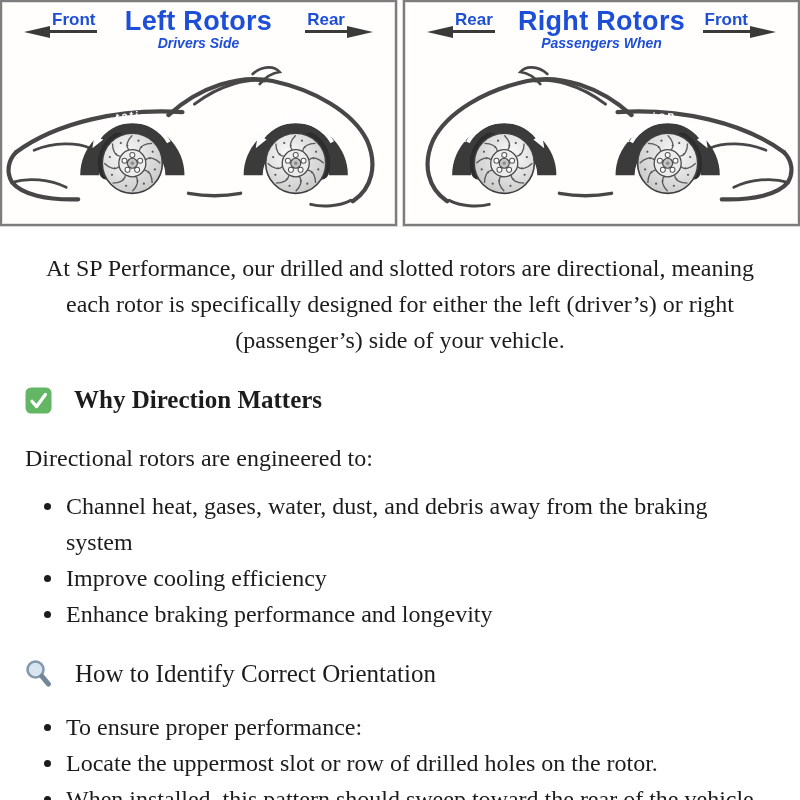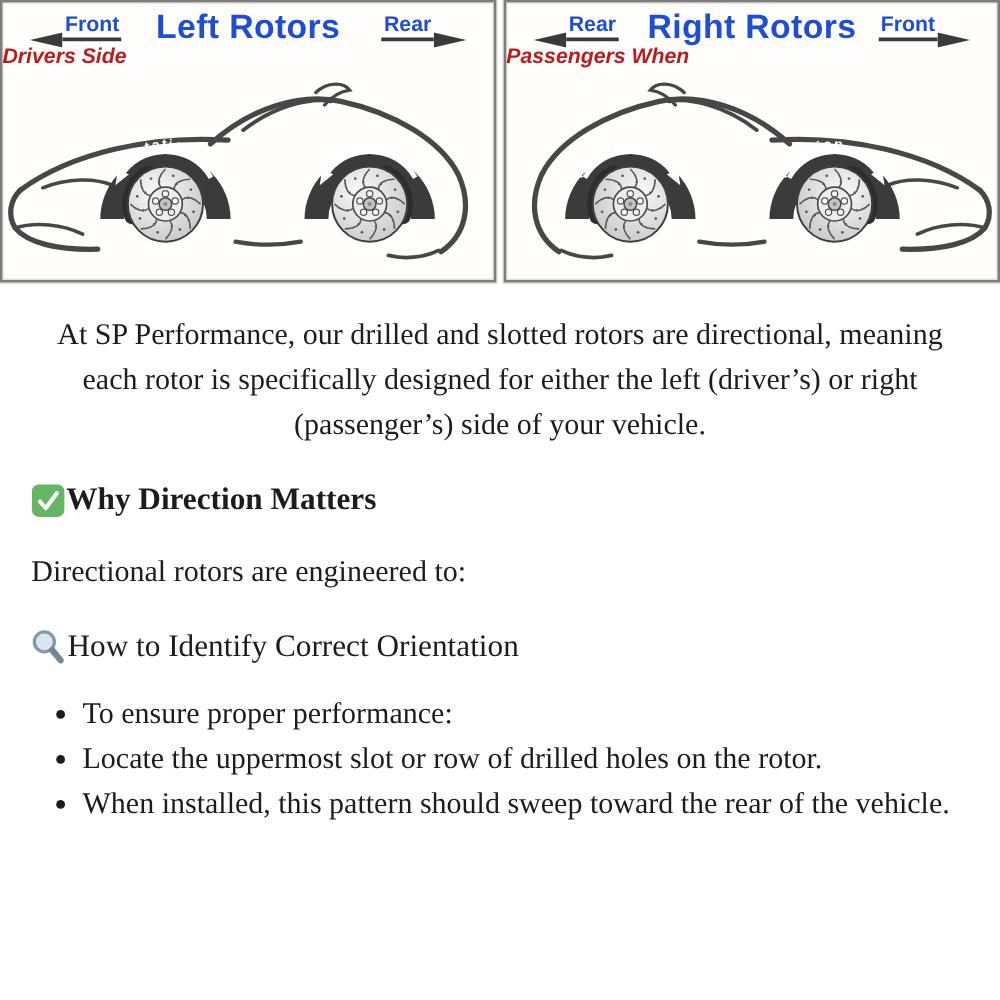--- a/index.html
+++ b/index.html
@@ -15,40 +15,40 @@
   .panel{
     flex:1;
     border:2px solid #7d7d7d;
     box-shadow:0 0 0 1px #e2e0dc inset, 0 0 0 1px #d8d6d2;
     background:#fffefd;
     overflow:hidden;
   }
   .panel-header{position:relative;height:52px;padding-top:6px;
     font-family:"Liberation Sans", sans-serif;}
   .panel-title{text-align:center;font-weight:bold;font-size:27px;line-height:1.02;letter-spacing:.3px;color:#1d4ed8;}
-  .panel-sub{font-weight:bold;font-style:italic;font-size:17px;color:#b91c1c;line-height:1.1;}
+  .panel-sub{text-align:center;font-weight:bold;font-style:italic;font-size:14px;color:#1d4ed8;line-height:1.1;}
   .dir{position:absolute;top:9px;display:flex;align-items:flex-end;}
   .dir-left{left:22px;}
   .dir-right{right:22px;}
   .dir-text{
     font-weight:bold;font-size:17px;line-height:1.05;color:#1d4ed8;
     border-bottom:3px solid #3a3a3a;padding:0 2px 1px 2px;
   }
   .tri{width:26px;height:16px;margin-bottom:-7px;}
   .tri polygon{fill:#3a3a3a;}
   .car{display:block;width:100%;height:auto;}
   .rot{
     font-family:"Liberation Sans", sans-serif;
     font-weight:bold;font-size:11.5px;letter-spacing:1.1px;fill:#ffffff;
   }
   
   .content{padding:8px 25px 26px 25px;}
   .intro{margin:16px 0 0 0;text-align:center;}
   .sec-head{
-    display:flex;align-items:center;gap:1px;
+    display:flex;align-items:center;gap:22px;
     font-size:25px;margin:26px 0 0 0;line-height:1.3;
   }
   .sec-head.bold{font-weight:bold;}
   .sec-head.normal{font-weight:normal;}
   .icon{flex:0 0 auto;display:block;}
   .lead{margin:23px 0 0 0;}
   ul{margin:12px 0 0 0;padding:0 0 0 40px;}
   li{margin:0;padding-left:1px;}
   ul.second{margin-top:19px;}
 </style>
@@ -185,20 +185,25 @@
   <div class="sec-head bold">
     <svg class="icon" width="27" height="27" viewBox="0 0 27 27">
       <rect x="0.5" y="0.5" width="26" height="26" rx="5.5" fill="#63b663"></rect>
       <path d="M 7,14.2 L 11.6,19.6 L 20.4,7.6" fill="none" stroke="#ffffff" stroke-width="3.3" stroke-linecap="round" stroke-linejoin="round"></path>
     </svg>
     <span>Why Direction Matters</span>
   </div>
 
   <p class="lead">Directional rotors are engineered to:</p>
 
+  <ul>
+    <li>Channel heat, gases, water, dust, and debris away from the braking system</li>
+    <li>Improve cooling efficiency</li>
+    <li>Enhance braking performance and longevity</li>
+  </ul>
 
   <div class="sec-head normal">
     <svg class="icon" width="28" height="30" viewBox="0 0 28 30">
       <circle cx="10.5" cy="10.5" r="8" fill="#d9e6f2" stroke="#8498ac" stroke-width="2.6"></circle>
       <line x1="16.8" y1="17.2" x2="23.5" y2="25.2" stroke="#72879c" stroke-width="5" stroke-linecap="round"></line>
     </svg>
     <span>How to Identify Correct Orientation</span>
   </div>
 
   <ul class="second">

